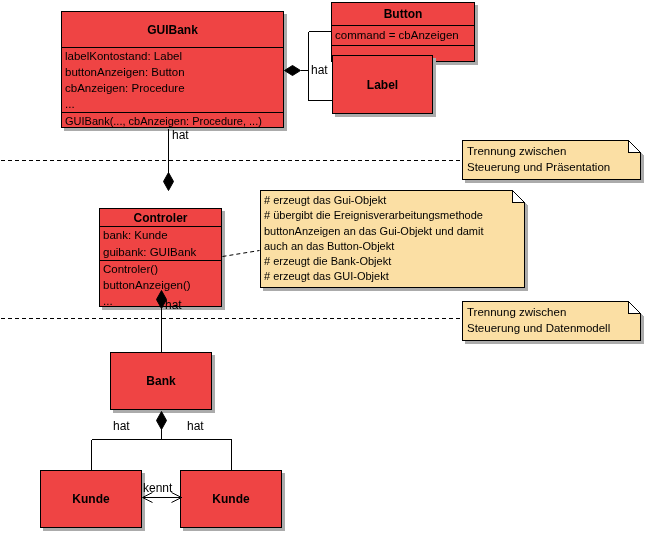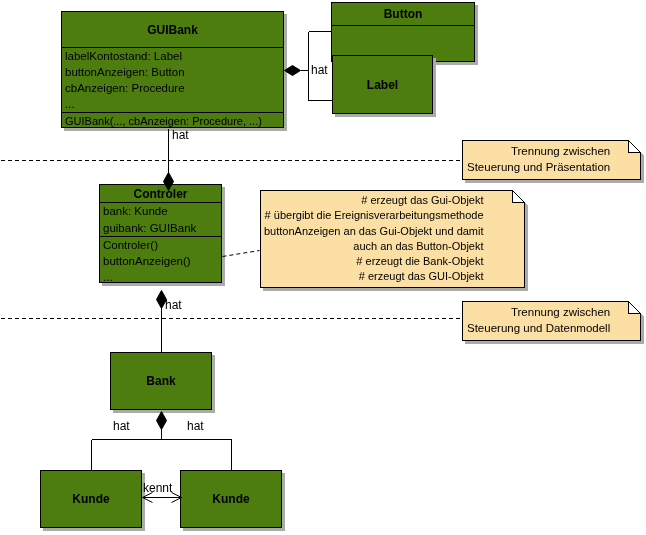--- a/index.html
+++ b/index.html
@@ -2,37 +2,37 @@
 <html><head>
 <meta charset="utf-8">
 <style>
   html,body{margin:0;padding:0;background:#fff;}
   #canvas{
     position:relative;width:646px;height:535px;background:#ffffff;overflow:hidden;
     font-family:"Liberation Sans", sans-serif;color:#000;
   }
   
   .uml-class{
-    position:absolute;background:#4d7c0f;border:1px solid #000;
+    position:absolute;background:#ef4444;border:1px solid #000;
     box-shadow:3px 3px 0 #ababab;box-sizing:border-box;z-index:2;
   }
   .uml-title{
     display:flex;align-items:center;justify-content:center;
     font-weight:bold;font-size:12px;box-sizing:border-box;
   }
   .uml-section{border-top:1px solid #000;box-sizing:border-box;overflow:hidden;}
   .uml-line{font-size:11.5px;line-height:16px;padding:0 3px;white-space:nowrap;}
   .uml-line.m{font-size:11px;}
   .center-title{display:flex;align-items:center;justify-content:center;height:100%;
     font-weight:bold;font-size:12px;}
   
   .note{position:absolute;z-index:2;}
   .note svg{position:absolute;left:0;top:0;overflow:visible;
     filter:drop-shadow(3px 3px 0 #ababab);}
-  .note-text{position:absolute;left:0;top:0;padding:3px 5px;font-size:11.5px;line-height:16px;text-align:right;}
+  .note-text{position:absolute;left:0;top:0;padding:3px 5px;font-size:11.5px;line-height:16px;}
   .note-text.big{font-size:11px;line-height:15.3px;padding:3px 4px;}
   
   #edges{position:absolute;left:0;top:0;z-index:5;pointer-events:none;}
   .edge-label{position:absolute;z-index:6;font-size:12px;line-height:13px;background:transparent;}
   .edge-label.c{text-align:left;}
 </style>
 </head>
 <body>
 
 <div id="canvas">
@@ -45,28 +45,31 @@
       <div class="uml-line">cbAnzeigen: Procedure</div>
       <div class="uml-line">...</div>
     </div>
     <div class="uml-section" style="height:17px">
       <div class="uml-line m">GUIBank(..., cbAnzeigen: Procedure, ...)</div>
     </div>
   </div>
 
   <div class="uml-class" style="left:331px;top:2px;width:144px;height:60px">
     <div class="uml-title" style="height:22px">Button</div>
+    <div class="uml-section" style="height:20px">
+      <div class="uml-line" style="line-height:19px">command = cbAnzeigen</div>
+    </div>
     <div class="uml-section" style="height:16px"></div>
   </div>
 
   <div class="uml-class" style="left:332px;top:55px;width:101px;height:59px">
     <div class="center-title">Label</div>
   </div>
 
-  <div class="uml-class" style="left:99px;top:184px;width:123px;height:99px">
+  <div class="uml-class" style="left:99px;top:208px;width:123px;height:99px">
     <div class="uml-title" style="height:17px">Controler</div>
     <div class="uml-section" style="height:34px">
       <div class="uml-line" style="line-height:17px">bank: Kunde</div>
       <div class="uml-line" style="line-height:17px">guibank: GUIBank</div>
     </div>
     <div class="uml-section" style="height:46px">
       <div class="uml-line">Controler()</div>
       <div class="uml-line">buttonAnzeigen()</div>
       <div class="uml-line">...</div>
     </div>

